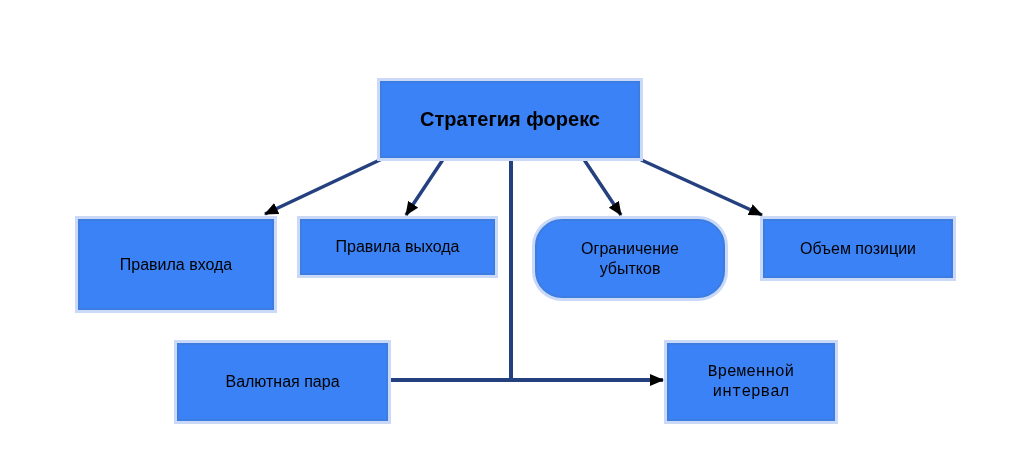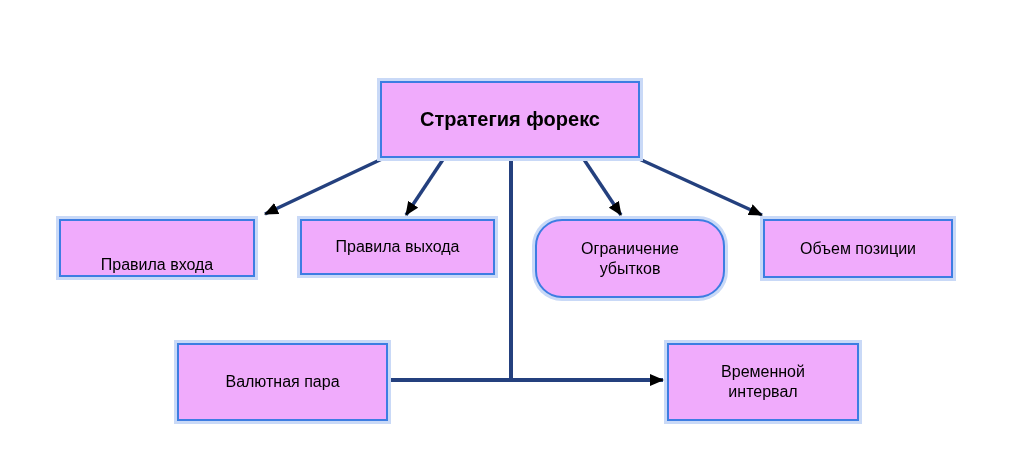--- a/index.html
+++ b/index.html
@@ -15,37 +15,37 @@
     position: absolute;
     left: 0; top: 0;
     width: 1024px; height: 464px;
   }
   .node {
     position: absolute;
     display: flex;
     align-items: center;
     justify-content: center;
     text-align: center;
-    background: #f0abfc;
+    background: #3b82f6;
     border: 2px solid #3d7de2;
     box-shadow: 0 0 0 3px #c9d9f7;
     box-sizing: border-box;
     color: #000000;
     font-size: 16px;
     line-height: 1.25;
   }
   .node .label { display: inline-block; }
   .node.root { font-size: 20px; font-weight: bold; }
   .node.root   { left: 380px; top:  81px; width: 260px; height: 77px; }
-  .node.entry  { left:  59px; top: 219px; width: 196px; height: 58px; align-items: flex-end; }
+  .node.entry  { left:  78px; top: 219px; width: 196px; height: 91px; }
   .node.exit   { left: 300px; top: 219px; width: 195px; height: 56px; }
   .node.loss   { left: 535px; top: 219px; width: 190px; height: 79px; border-radius: 27px; }
   .node.volume { left: 763px; top: 219px; width: 190px; height: 59px; }
   .node.pair   { left: 177px; top: 343px; width: 211px; height: 78px; }
-  .node.interval { left: 667px; top: 343px; width: 192px; height: 78px; }
+  .node.interval { left: 667px; top: 343px; width: 168px; height: 78px; font-family: Liberation Mono, monospace; }
   .node.loss .label, .node.interval .label { max-width: 150px; }
 </style>
 </head>
 <body>
 
 <div class="canvas">
 
   <svg class="connectors" viewBox="0 0 1024 464" xmlns="http://www.w3.org/2000/svg">
     <defs>
       <marker id="arrow" markerUnits="userSpaceOnUse" markerWidth="14" markerHeight="12" refX="13" refY="6" orient="auto">

